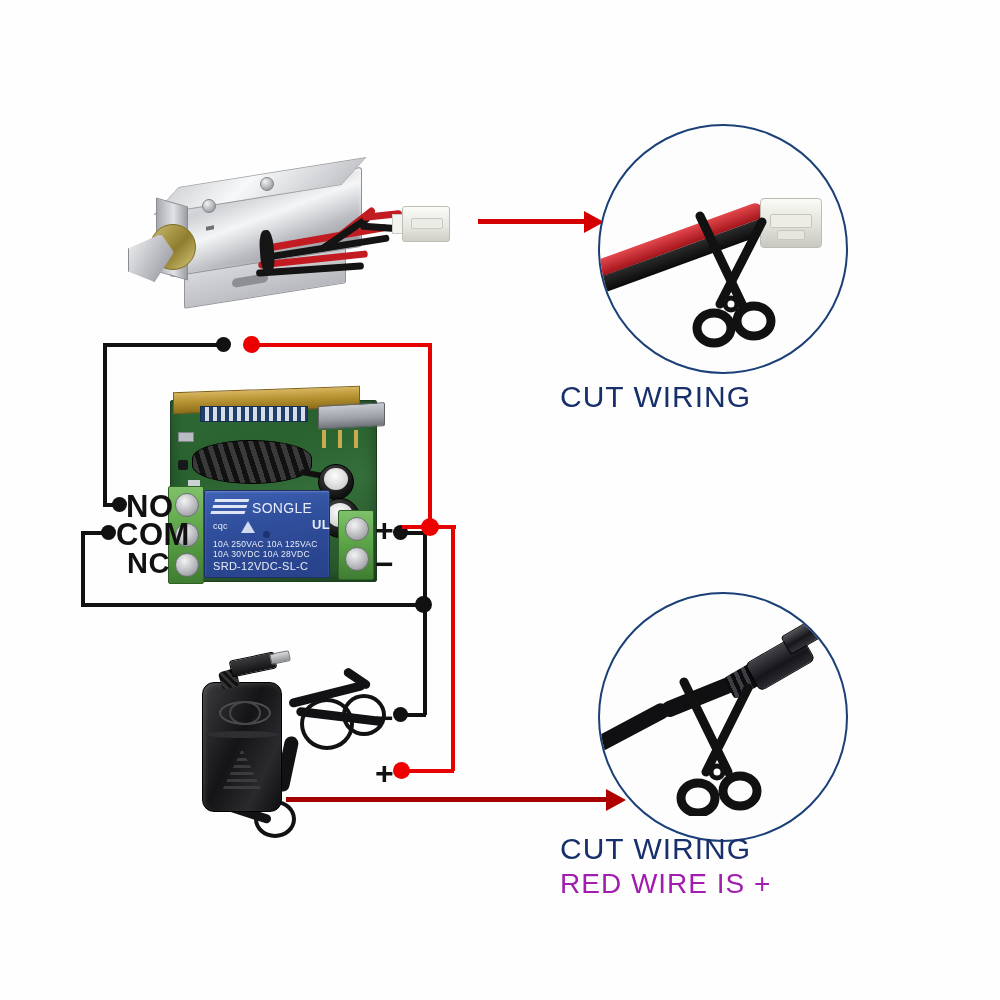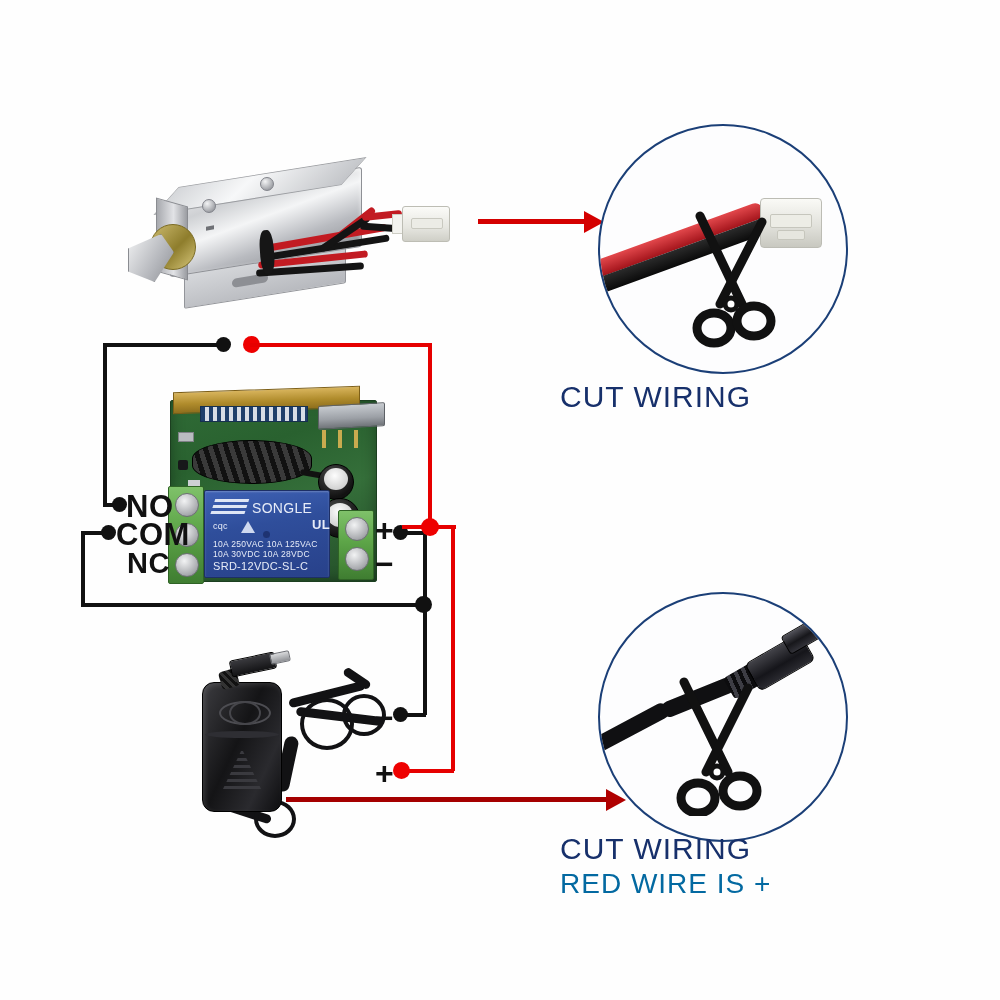--- a/index.html
+++ b/index.html
@@ -38,21 +38,21 @@
   }
   .callout-top{left:598px;top:124px;width:246px;height:246px;}
   .callout-bot{left:598px;top:592px;width:246px;height:246px;}
 
   .cap{
     position:absolute;text-align:left;font-weight:normal;
     font-family:"Liberation Sans",sans-serif;white-space:nowrap;
   }
   .cap-top{left:560px;top:380px;width:320px;font-size:30px;color:#17306b;letter-spacing:1px;}
   .cap-bot1{left:560px;top:832px;width:320px;font-size:30px;color:#17306b;letter-spacing:1px;}
-  .cap-bot2{left:560px;top:868px;width:320px;font-size:28px;color:#0369a1;letter-spacing:1px;}
+  .cap-bot2{left:560px;top:868px;width:320px;font-size:28px;color:#a21caf;letter-spacing:1px;}
 
   
   .arrow-line{position:absolute;height:5px;background:#d40000;}
   .arrow-head{
     position:absolute;width:0;height:0;
     border-top:11px solid transparent;border-bottom:11px solid transparent;
     border-left:20px solid #d40000;
   }
   .arrow-line2{position:absolute;height:5px;background:#a50000;}
   .arrow-head2{

